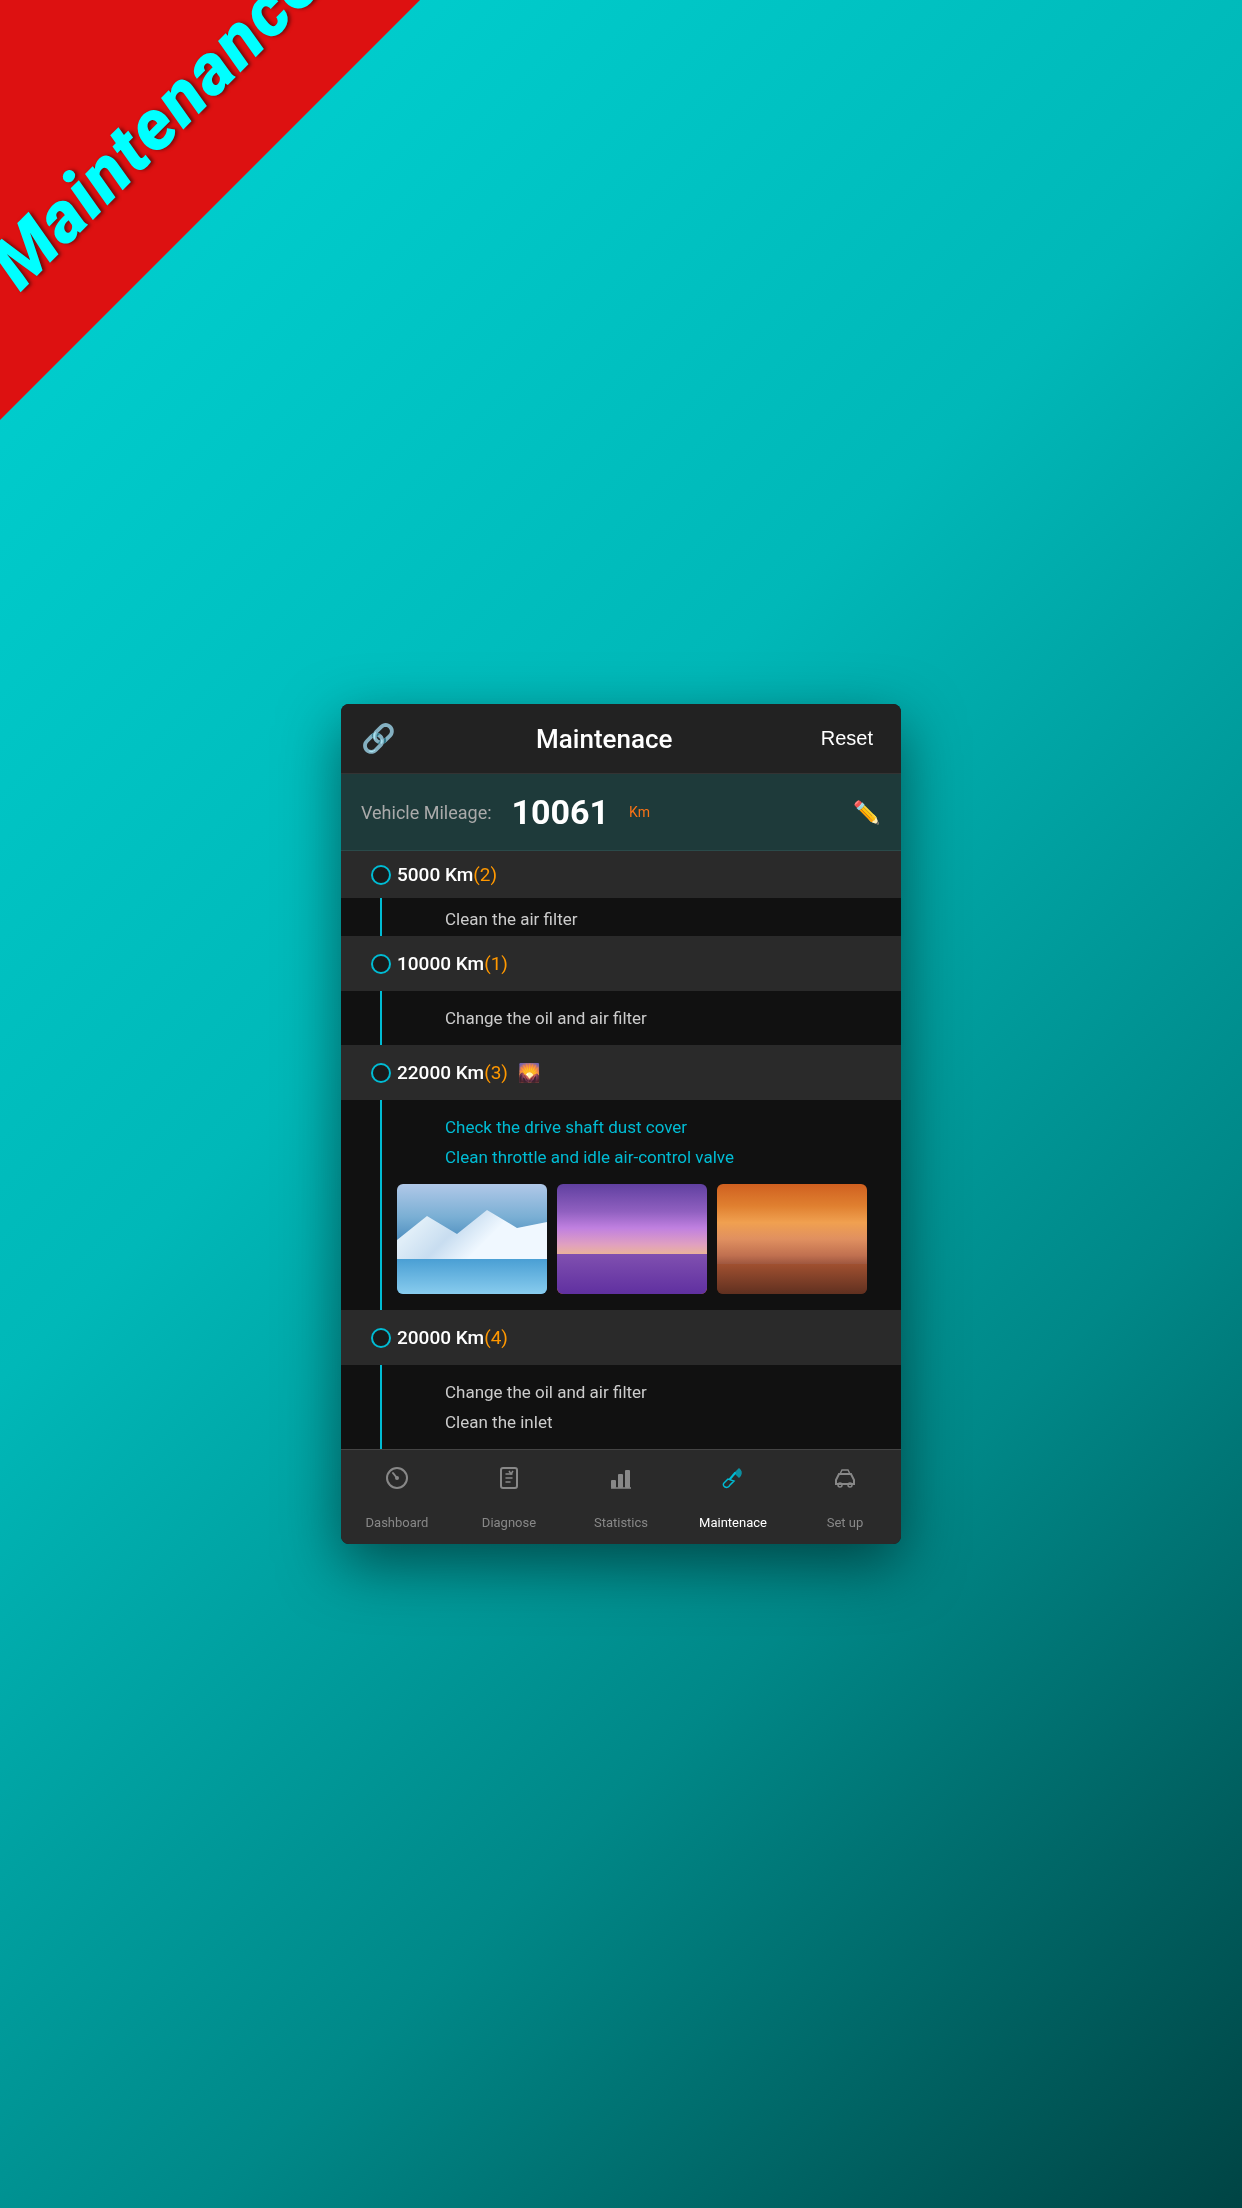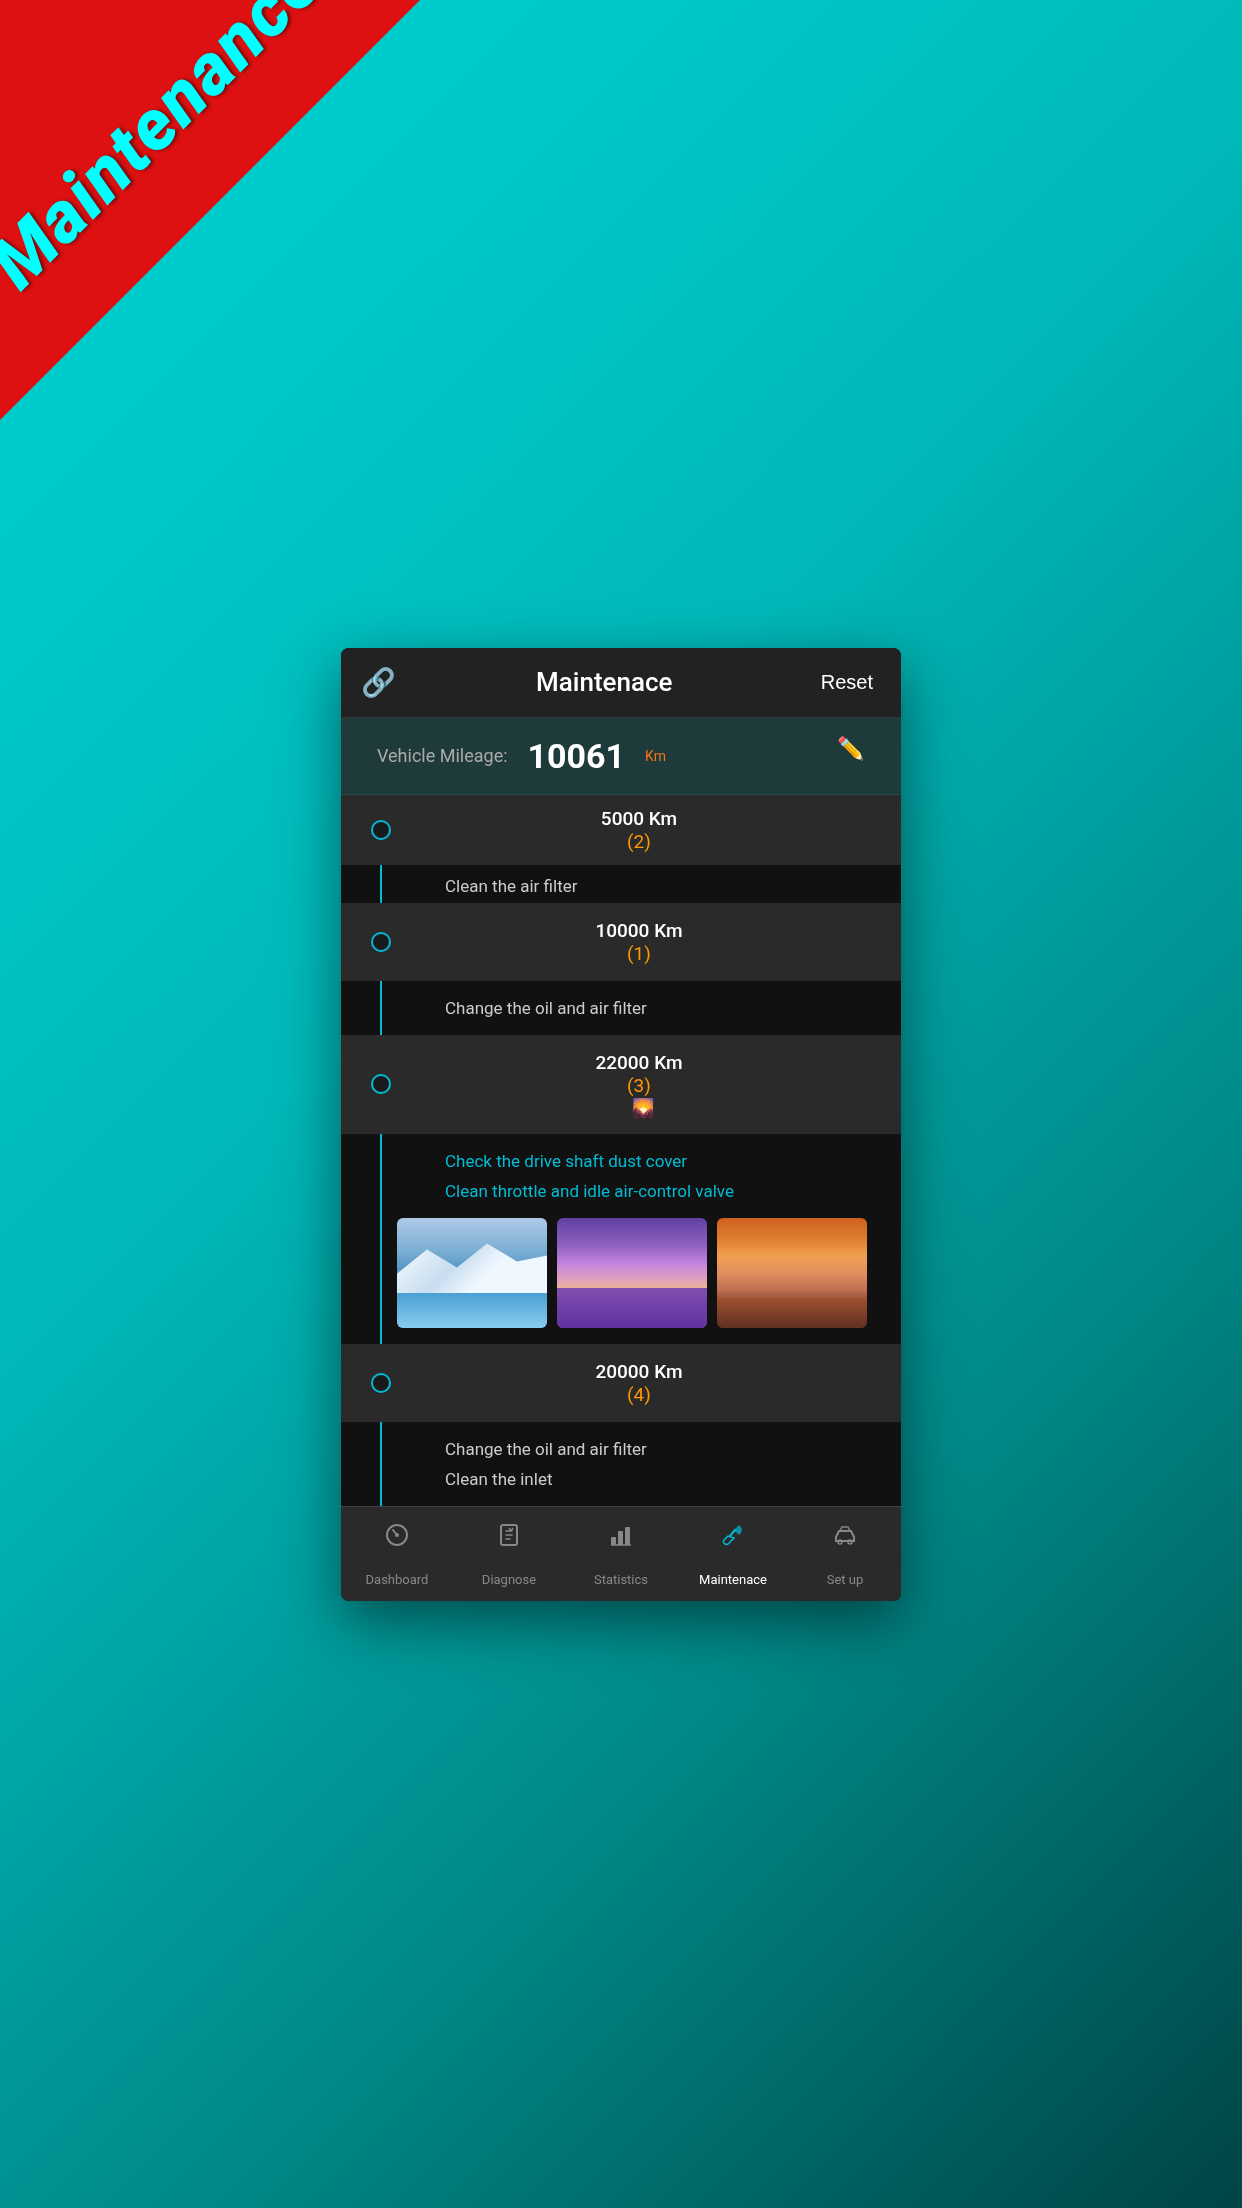--- a/index.html
+++ b/index.html
@@ -92,23 +92,23 @@
       font-size: 20px;
       cursor: pointer;
       background: none;
       border: none;
       padding: 4px 8px;
     }
 
     
     .mileage-bar {
       background: #1e3a3a;
-      padding: 18px 36px;
-      display: flex;
-      align-items: flex-start;
+      padding: 18px 20px;
+      display: flex;
+      align-items: center;
       justify-content: space-between;
       border-bottom: 1px solid #2a4a4a;
     }
 
     .mileage-label {
       color: #aaaaaa;
       font-size: 18px;
     }
 
     .mileage-value {
@@ -144,21 +144,20 @@
       position: relative;
     }
 
     .timeline-header {
       background: #2a2a2a;
       padding: 16px 20px 16px 56px;
       display: flex;
       align-items: center;
       position: relative;
       cursor: pointer;
-      flex-direction: column;
     }
 
     .timeline-dot {
       width: 20px;
       height: 20px;
       border-radius: 50%;
       border: 2px solid #00bcd4;
       background: #1a1a1a;
       position: absolute;
       left: 30px;

